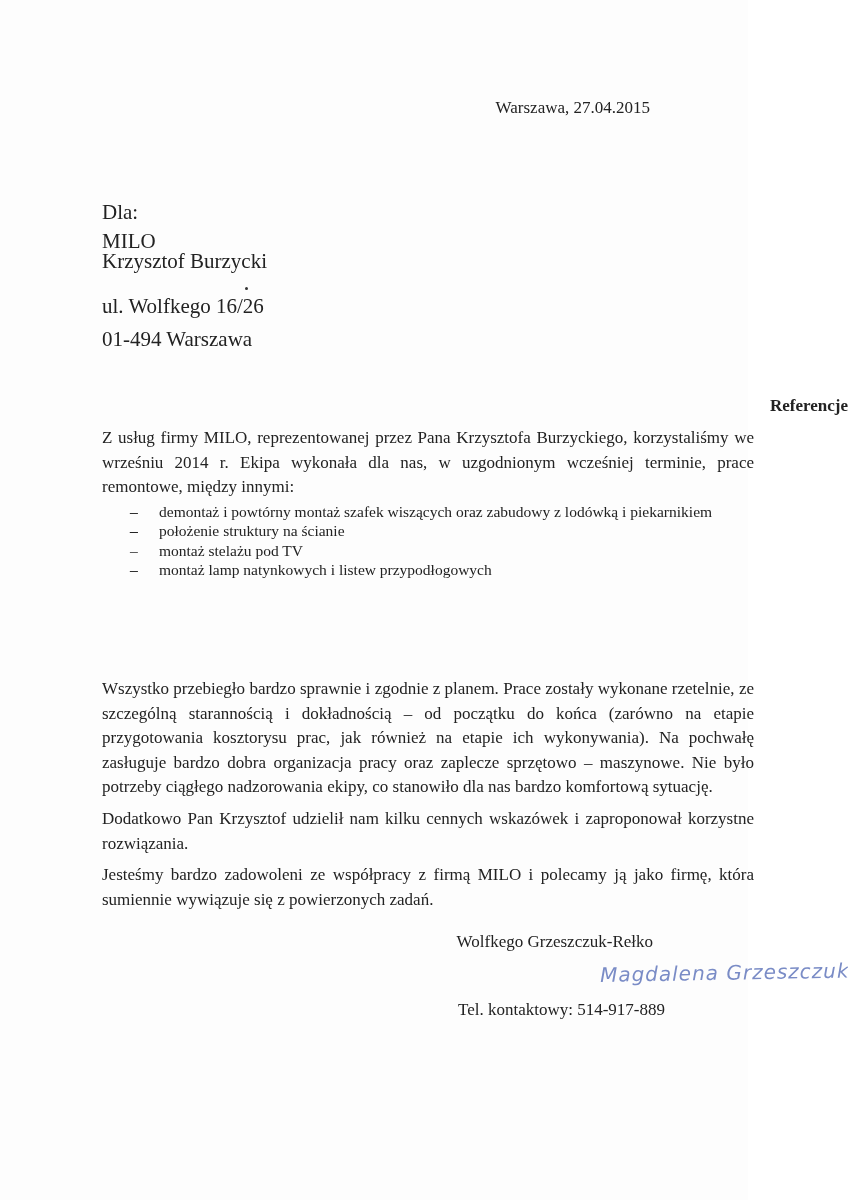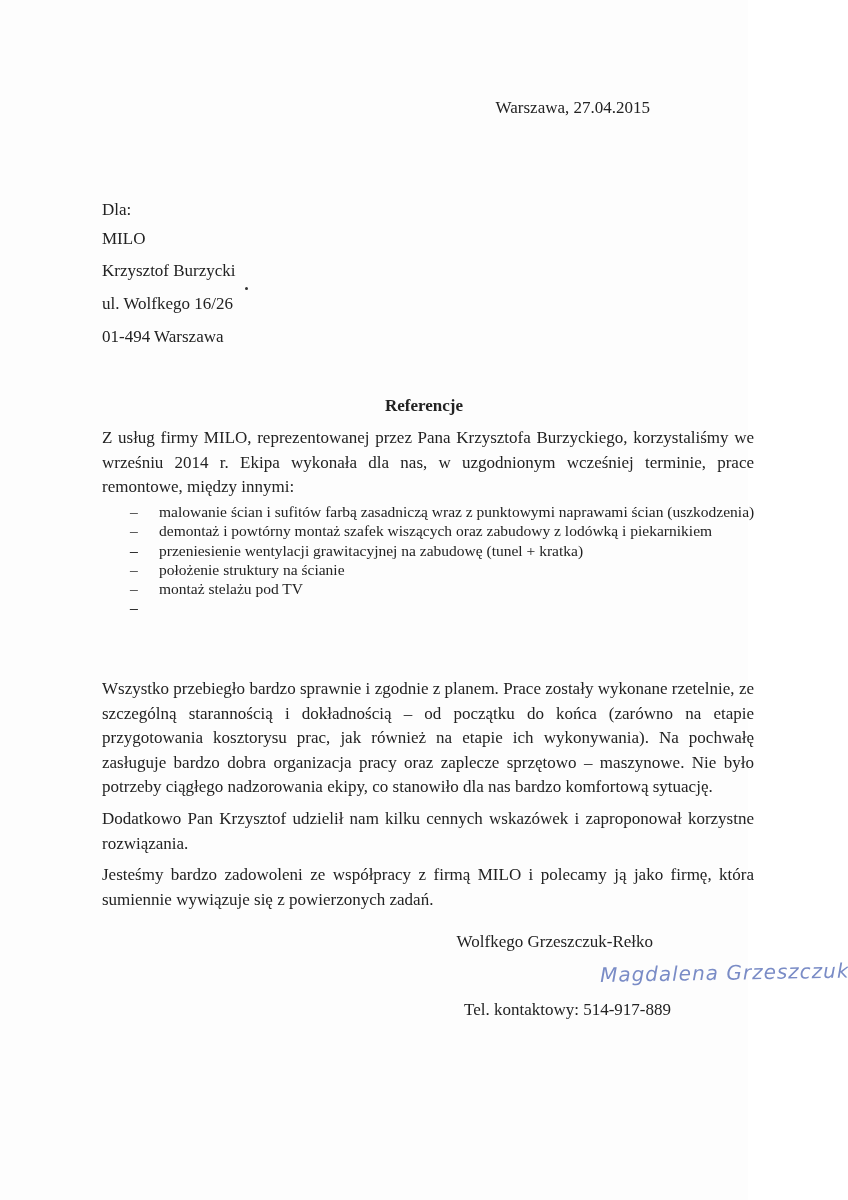--- a/index.html
+++ b/index.html
@@ -1,61 +1,61 @@
 <!DOCTYPE html>
 <html><head>
 <meta charset="utf-8">
 <style>
   html, body { margin:0; padding:0; background:#ffffff; }
   body { width:848px; height:1200px; position:relative; overflow:hidden;
          font-family:"Liberation Serif", serif; color:#222; }
   .page { position:absolute; left:0; top:0; width:748px; height:1200px; background:#fdfdfd; }
   .date { position:absolute; top:98px; right:98px; font-size:17px; }
-  .addr { position:absolute; left:102px; font-size:17px; }
-  .title { position:absolute; top:396px; left:0; width:848px; text-align:center;
+  .addr { position:absolute; left:102px; font-size:21px; }
+  .title { position:absolute; top:396px; left:0; width:848px; text-align:right;
            font-weight:bold; font-size:17px; }
   .para { position:absolute; left:102px; width:652px; font-size:17px; line-height:24.5px;
           text-align:justify; margin:0;font-family:Liberation Serif, serif; }
   .list { position:absolute; left:130px; top:502px; margin:0; padding:0; list-style:none;
           font-size:15.5px; line-height:19.3px; }
   .list li { position:relative; padding-left:29px; white-space:nowrap; }
   .list li .dash { position:absolute; left:0; top:0; }
   .sig-name { position:absolute; top:932px; right:95px; font-size:17px; }
   .signature { position:absolute; top:960px; left:600px; font-family:"DejaVu Sans", sans-serif;
                font-style:italic; font-size:20px; color:#7a8cc6; letter-spacing:1px;
                transform:rotate(-1deg); white-space:nowrap; }
-  .phone { position:absolute; top:1000px; right:77px; font-size:17px; }
+  .phone { position:absolute; top:1000px; right:83px; font-size:17px; }
   .speck { position:absolute; left:245px; top:287px; width:3px; height:3px; background:#333; border-radius:50%; }
 </style>
 </head>
 <body>
 
 <div class="page">
   <div class="date">Warszawa, 27.04.2015</div>
 
   <div class="addr" style="top:200px">Dla:</div>
   <div class="addr" style="top:229px">MILO</div>
-  <div class="addr" style="top:261px">Krzysztof Burzycki</div>
+  <div class="addr" style="top:249px">Krzysztof Burzycki</div>
   <div class="speck"></div>
   <div class="addr" style="top:294px">ul. Wolfkego 16/26</div>
   <div class="addr" style="top:327px">01-494 Warszawa</div>
 
   <div class="title">Referencje</div>
 
   <p class="para" style="top:426px">Z usług firmy MILO, reprezentowanej przez Pana Krzysztofa Burzyckiego, korzystaliśmy we wrześniu 2014 r. Ekipa wykonała dla nas, w uzgodnionym wcześniej terminie, prace remontowe, między innymi:</p>
 
   <ul class="list">
-    <li><span class="dash">–</span><span>malowanie ścian i sufitów farbą zasadniczą wraz z punktowymi naprawami ścian (uszkodzenia)</span></li>
+    <li><span class="dash">–</span></li>
     <li><span class="dash">–</span><span>demontaż i powtórny montaż szafek wiszących oraz zabudowy z lodówką i piekarnikiem</span></li>
     <li><span class="dash">–</span></li>
-    <li><span class="dash">–</span><span>przeniesienie wentylacji grawitacyjnej na zabudowę (tunel + kratka)</span></li>
+    <li><span class="dash">–</span></li>
     <li><span class="dash">–</span><span>położenie struktury na ścianie</span></li>
     <li><span class="dash">–</span><span>montaż stelażu pod TV</span></li>
     <li><span class="dash">–</span></li>
-    <li><span class="dash">–</span></li>
+    <li><span class="dash">–</span><span>montaż lamp natynkowych i listew przypodłogowych</span></li>
   </ul>
 
   <p class="para" style="top:677px">Wszystko przebiegło bardzo sprawnie i zgodnie z planem. Prace zostały wykonane rzetelnie, ze szczególną starannością i dokładnością – od początku do końca (zarówno na etapie przygotowania kosztorysu prac, jak również na etapie ich wykonywania). Na pochwałę zasługuje bardzo dobra organizacja pracy oraz zaplecze sprzętowo – maszynowe. Nie było potrzeby ciągłego nadzorowania ekipy, co stanowiło dla nas bardzo komfortową sytuację.</p>
   <p class="para" style="top:807px">Dodatkowo Pan Krzysztof udzielił nam kilku cennych wskazówek i zaproponował korzystne rozwiązania.</p>
   <p class="para" style="top:863px">Jesteśmy bardzo zadowoleni ze współpracy z firmą MILO i polecamy ją jako firmę, która sumiennie wywiązuje się z powierzonych zadań.</p>
 
   <div class="sig-name">Wolfkego Grzeszczuk-Rełko</div>
   <div class="signature" style="color: rgb(122, 140, 198);">Magdalena  Grzeszczuk - Rełko</div>
   <div class="phone">Tel. kontaktowy: 514-917-889</div>
 </div>

